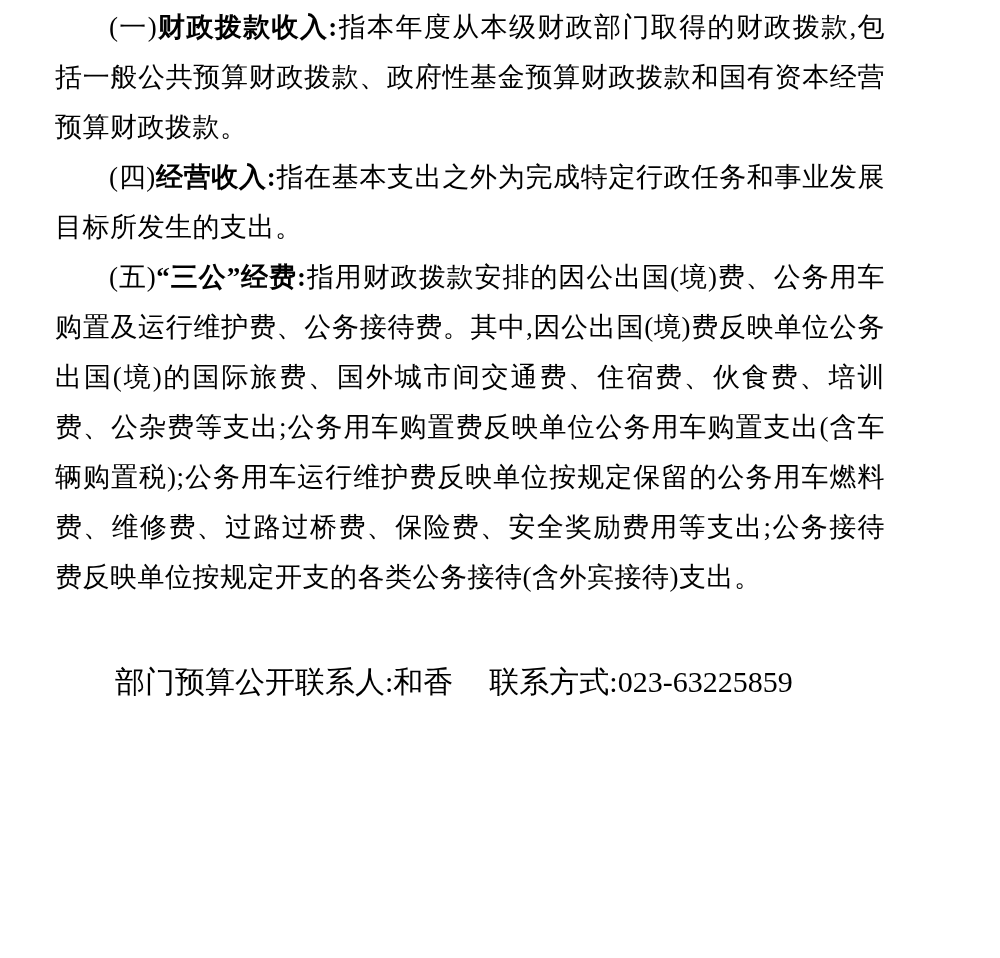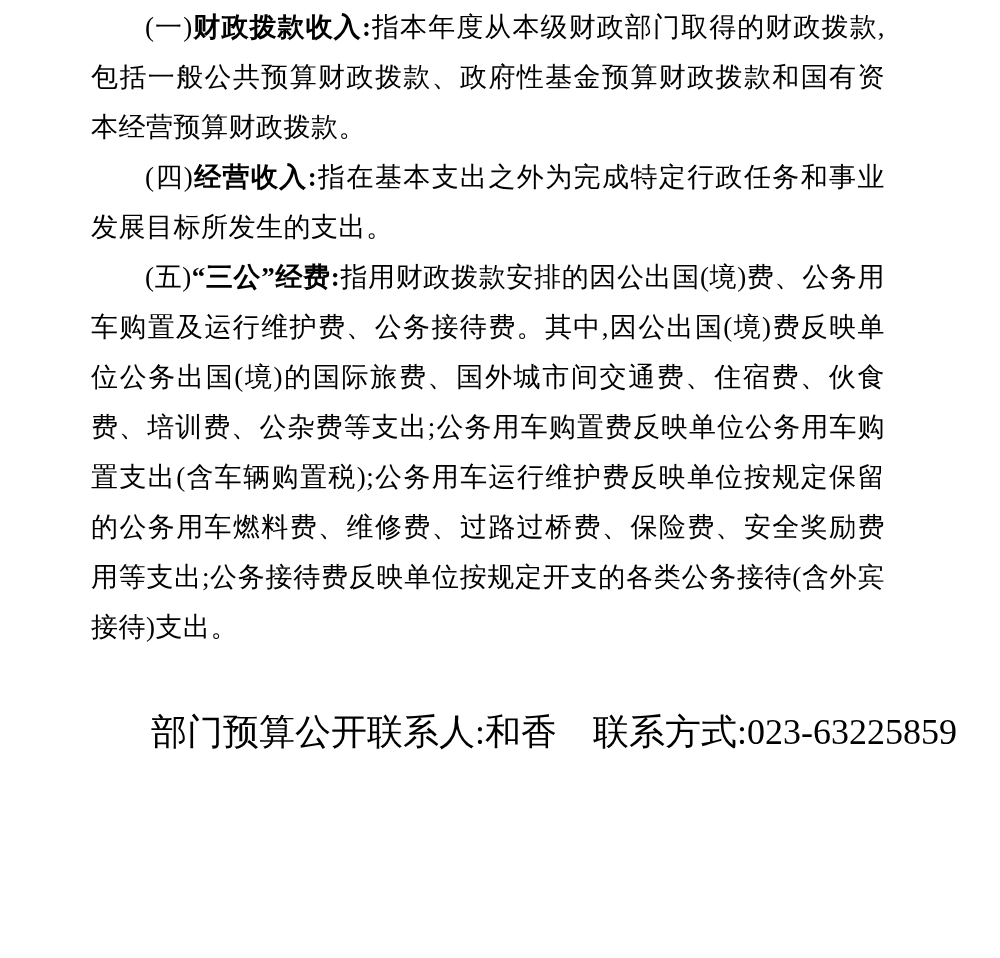--- a/index.html
+++ b/index.html
@@ -14,38 +14,38 @@
     background: #ffffff;
     color: #000000;
     font-family: "Liberation Serif", "DejaVu Serif", serif;
     overflow: hidden;
     box-sizing: border-box;
   }
   .content {
     box-sizing: border-box;
     width: 100%;
     height: 100%;
-    padding: 2px 115px 0 91px;
+    padding: 2px 115px 0 55px;
   }
   .para {
     margin: 0;
     font-size: 27px;
     line-height: 50px;
     text-align: justify;
     text-justify: inter-ideograph;
     text-indent: 54px;
     word-break: break-all;
     letter-spacing: 0.5px;
   }
   .para .term {
     font-weight: bold;
   }
   .footer-line {
     margin: 55px 0 0 0;
-    font-size: 36px;
+    font-size: 30px;
     line-height: 50px;
     text-indent: 60px;
     white-space: nowrap;
   }
   .footer-gap {
     display: inline-block;
     width: 36px;
   }
 </style>
 </head>

